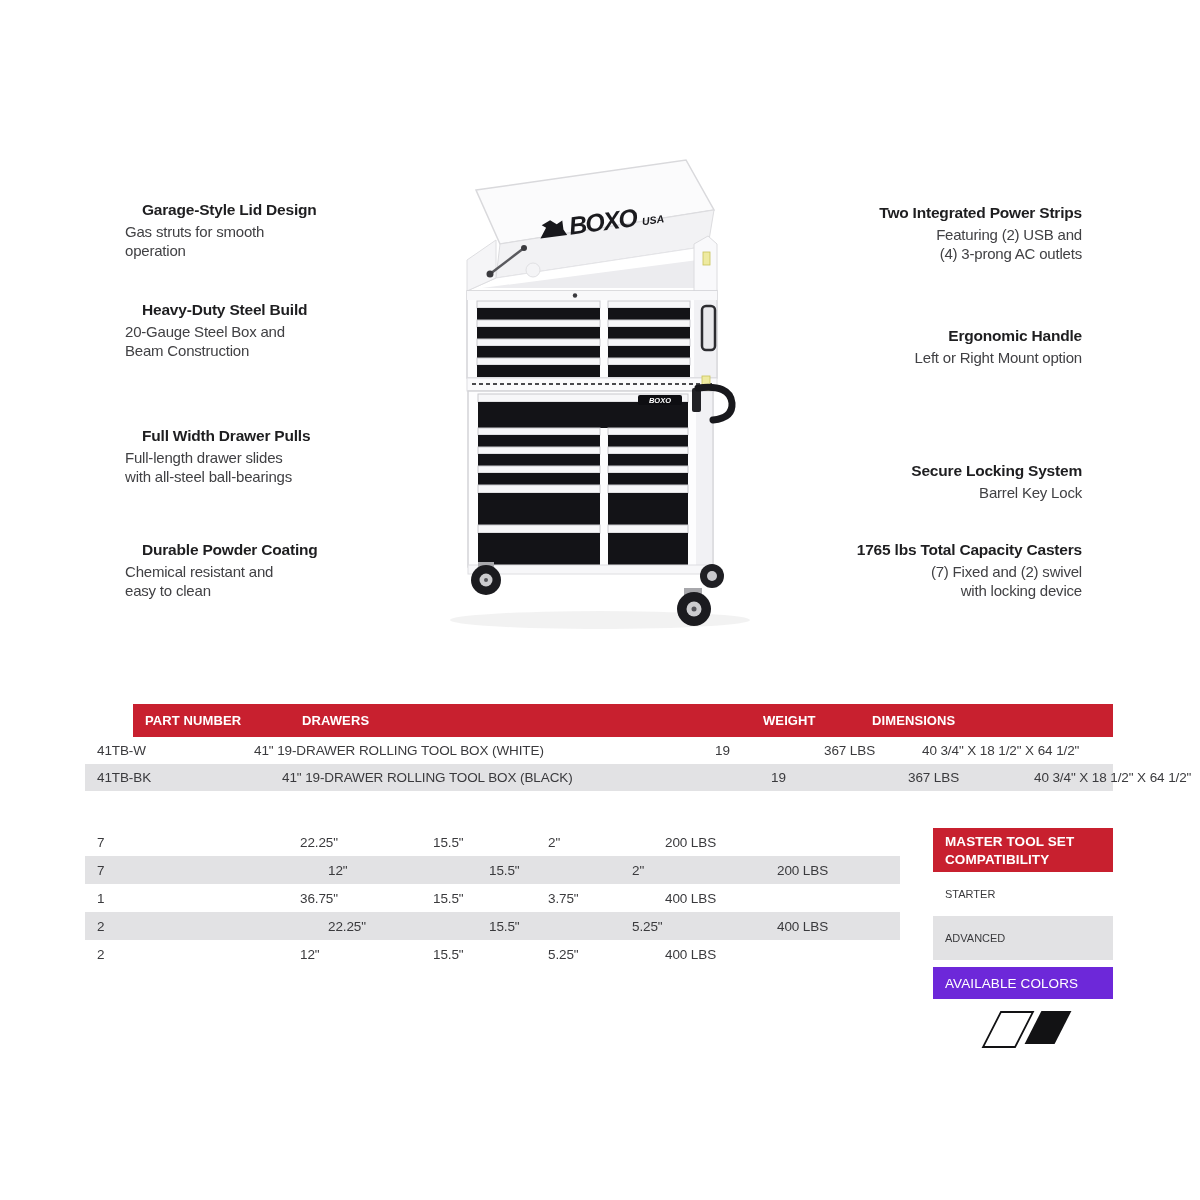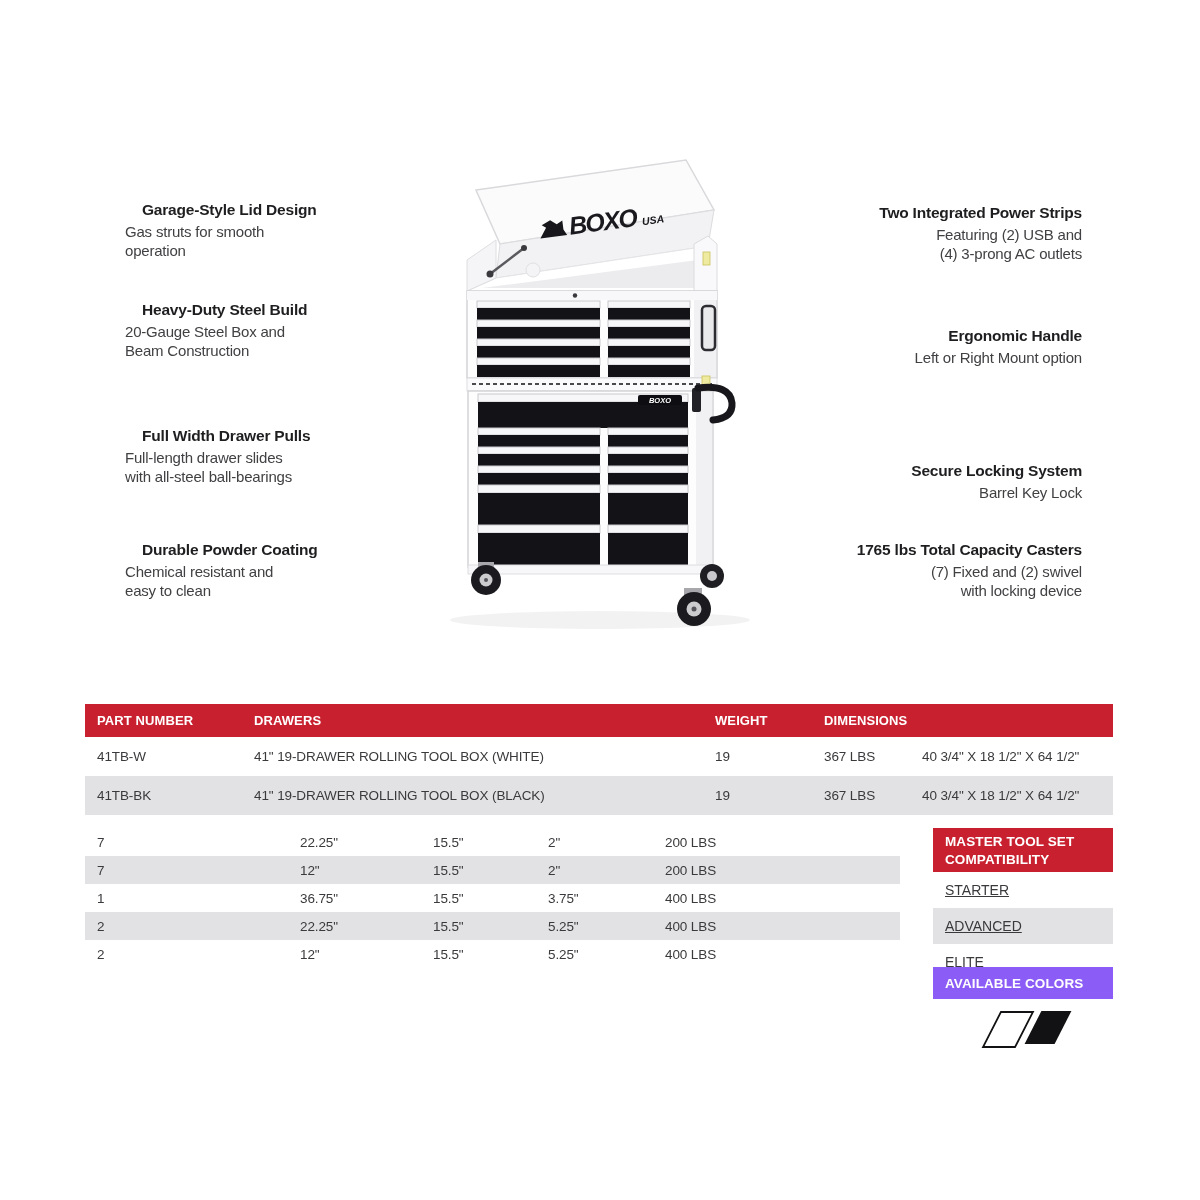--- a/index.html
+++ b/index.html
@@ -10,43 +10,43 @@
   .feature { position:absolute; }
   .feature h3 { margin:0 0 3px 17px; font-size:15.5px; font-weight:700; color:#1e1e20; letter-spacing:-0.2px; line-height:19px; }
   .feature .line { display:block; font-size:15px; color:#414144; letter-spacing:-0.2px; line-height:19px; }
   .features-left .feature { left:125px; width:220px; text-align:left; }
   .features-right .feature { right:118px; width:300px; text-align:right; }
 
   
   .grid-head { background:#C8202F; color:#ffffff; display:grid; align-items:center;
                font-size:13px; font-weight:700; letter-spacing:0.1px; }
   .grid-row  { display:grid; align-items:center; font-size:13.5px; color:#3a3a3d; letter-spacing:-0.1px; }
-  .row-alt   { background:#E2E2E4; }
+  .row-alt   { background:#E2E2E4;gap:28px; }
   .cell      { padding-left:12px; white-space:nowrap; overflow:hidden; }
 
   .spec-table { position:absolute; left:85px; top:704px; width:1028px; }
   .spec-table .grid-head, .spec-table .grid-row { grid-template-columns:157px 461px 109px 98px 203px; }
-  .spec-table .grid-head { height:33px; }
-  .spec-table .grid-row  { height:39px; }
+  .spec-table .grid-head { height:33px;margin-left:48px; }
+  .spec-table .grid-row  { height:27px; }
 
   .drawer-table { position:absolute; left:85px; top:828px; width:815px; }
   .drawer-table .grid-head, .drawer-table .grid-row { grid-template-columns:203px 133px 115px 117px 247px; }
   .drawer-table .grid-head { height:33px; }
   .drawer-table .grid-row  { height:28px; }
 
   
   .compat { position:absolute; left:933px; top:828px; width:180px; }
   .compat-head { box-sizing:border-box; height:44px; background:#C8202F; color:#fff; font-size:13.5px;
                  font-weight:700; line-height:18px; padding:5px 10px 12px 12px; letter-spacing:0.1px; }
-  .compat-item { box-sizing:border-box; height:36px; display:flex; align-items:center; padding-left:12px;
-                 font-size:14px; color:#3a3a3d;text-decoration:underline; }
+  .compat-item { box-sizing:border-box; height:44px; display:flex; align-items:center; padding-left:12px;
+                 font-size:11px; color:#3a3a3d; }
 
   .colors-box { position:absolute; left:933px; top:967px; width:180px; }
-  .colors-head { box-sizing:border-box; height:32px; background:#8b5cf6; color:#fff; font-size:13.5px;
-                 font-weight:700; display:flex; align-items:center; padding-left:12px; letter-spacing:0.1px; }
+  .colors-head { box-sizing:border-box; height:32px; background:#6d28d9; color:#fff; font-size:13.5px;
+                 font-weight:400; display:flex; align-items:center; padding-left:12px; letter-spacing:0.1px; }
   .swatch-row { position:relative; height:60px; }
   .swatch { position:absolute; top:12px; width:30px; height:33px; transform:skewX(-27deg); }
   .swatch-white { left:58px; background:#ffffff; border:2.5px solid #121214; }
   .swatch-black { left:100px; background:#121214; }
 
   
   .product { position:absolute; left:440px; top:148px; width:320px; height:492px; }
   svg { font-family:"Liberation Sans", sans-serif; }
 </style>
 </head>

